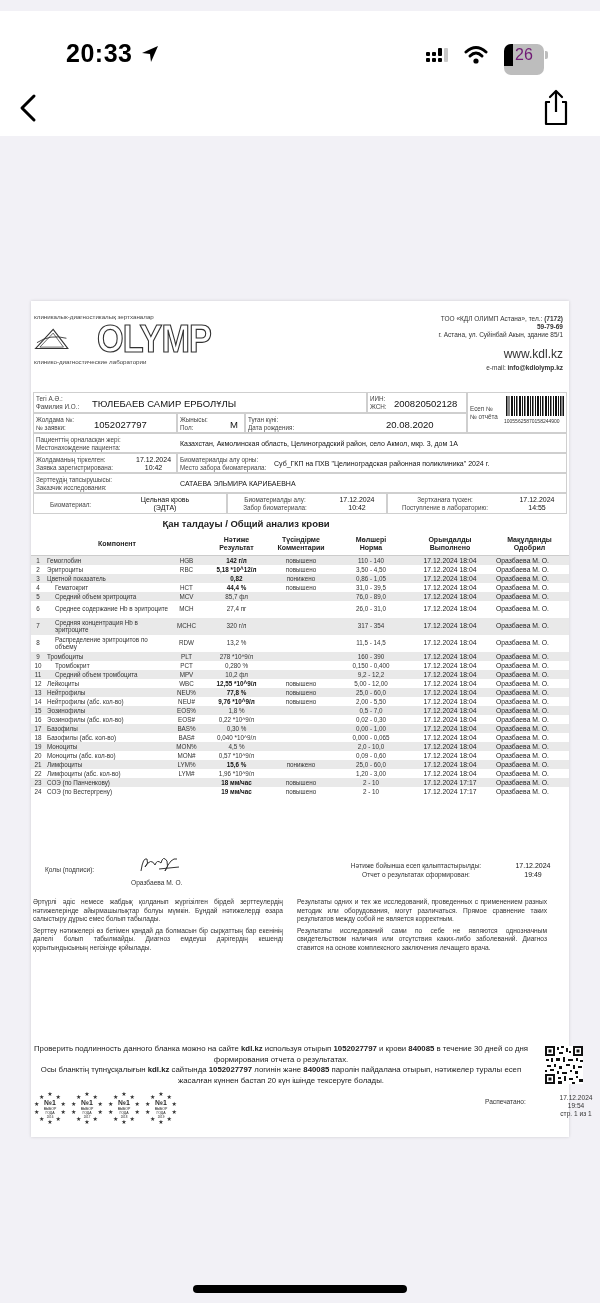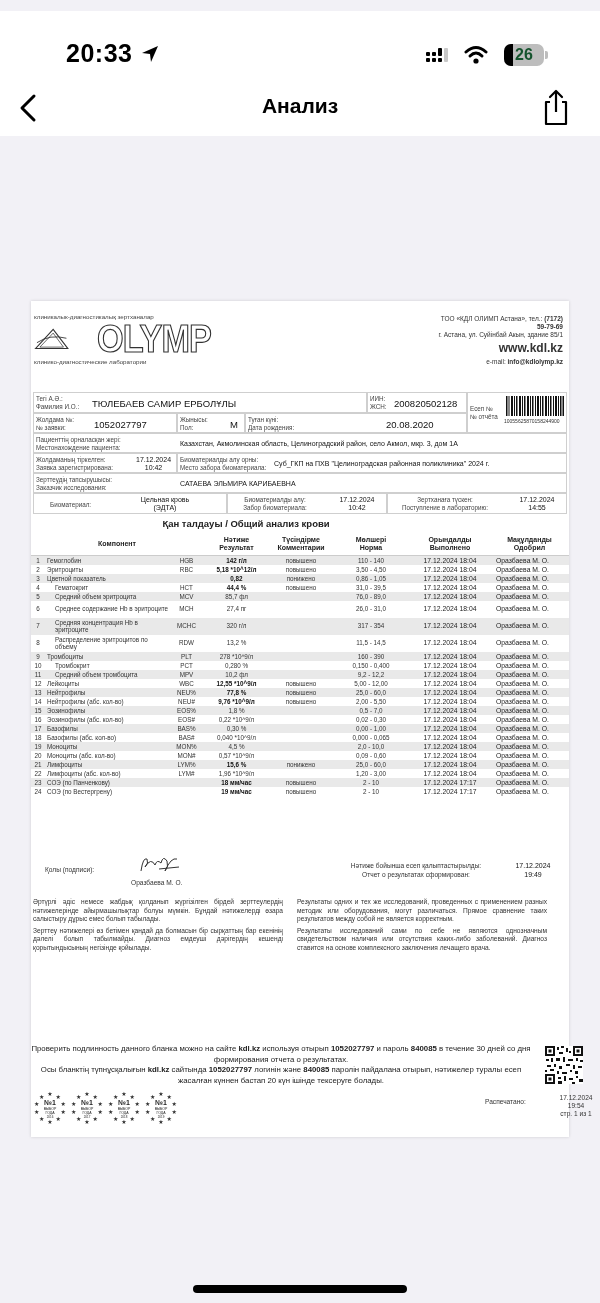--- a/index.html
+++ b/index.html
@@ -4,40 +4,40 @@
 <style>
   * { box-sizing: border-box; margin: 0; padding: 0; }
   html, body { width: 600px; height: 1303px; overflow: hidden; }
   body { background: #f2f1f6; font-family: "Liberation Sans", sans-serif; color: #000; position: relative; }
 
   .status-bar { position: absolute; top: 0; left: 0; width: 600px; height: 80px; background: #fff; margin-top: 11px; }
   .status-time { position: absolute; left: 66px; top: 28px; font-size: 25px; font-weight: bold; letter-spacing: 0.5px; }
   .loc-arrow { position: absolute; left: 140px; top: 33px; width: 20px; height: 20px; }
   .signal { position: absolute; left: 426px; top: 37px; width: 24px; height: 16px; }
   .wifi { position: absolute; left: 464px; top: 34px; width: 24px; height: 20px; }
-  .battery { position: absolute; left: 504px; top: 33px; width: 40px; height: 22px; border-radius: 7px; background: #bdbdbd; color: #14532d; font-size: 16px; font-weight: bold; text-align: center; line-height: 22px; overflow: hidden; }
+  .battery { position: absolute; left: 504px; top: 33px; width: 40px; height: 31px; border-radius: 7px; background: #bdbdbd; color: #701a75; font-size: 16px; font-weight: normal; text-align: center; line-height: 22px; overflow: hidden; }
   .battery .fill { position: absolute; left: 0; top: 0; width: 9px; height: 22px; background: #000; }
   .battery span { position: relative; }
   .battery-tip { position: absolute; left: 545px; top: 40px; width: 3px; height: 8px; background: #bdbdbd; border-radius: 0 2px 2px 0; }
 
   .nav-bar { position: absolute; top: 80px; left: 0; width: 600px; height: 56px; background: #fff; }
   .back-btn { position: absolute; left: 12px; top: 10px; width: 36px; height: 36px; cursor: pointer; }
   .nav-title { position: absolute; left: 0; right: 0; top: 14px; text-align: center; font-size: 21px; font-weight: 600; }
   .share-btn { position: absolute; left: 538px; top: 8px; width: 36px; height: 40px; cursor: pointer; }
 
   .doc { position: absolute; left: 31px; top: 301px; width: 538px; height: 836px; background: #fff; box-shadow: 0 0 3px rgba(0,0,0,0.15); font-family: "Liberation Sans", sans-serif; color: #222; }
 
   .logo { position: absolute; left: 3px; top: 12px; width: 190px; }
   .logo-top, .logo-bot { font-size: 6.2px; color: #444; white-space: nowrap; }
   .logo-mark { display: flex; align-items: center; height: 36px; margin: 1px 0; gap: 24px; }
   .logo-word { font-size: 38px; font-weight: bold; color: #fff; -webkit-text-stroke: 1.2px #333; letter-spacing: -1px; font-family: "Liberation Sans Narrow", "Liberation Sans", sans-serif; transform: scaleX(0.9); transform-origin: left; margin-left: 4px; line-height: 36px; }
 
   .company { position: absolute; right: 6px; top: 14px; text-align: right; font-size: 6.5px; color: #333; line-height: 8px; }
   .company b { font-weight: bold; }
-  .company .web { font-size: 12px; font-weight: bold; line-height: 16px; margin-top: 1px; }
+  .company .web { font-size: 12px; font-weight: normal; line-height: 16px; margin-top: 7px; }
   .company .email { font-size: 6.5px; margin-top: 2px; }
 
   .lbl { font-size: 6.3px; color: #444; line-height: 7.5px; }
   .cell { position: absolute; border: 0.6px solid #cfcfcf; }
   .b { font-weight: normal; color: #111; }
 
   .section-title { position: absolute; left: 0; width: 430px; top: 217px; text-align: center; font-size: 9.5px; font-weight: bold; color: #222; }
 
   table.res { position: absolute; left: 0; top: 232px; width: 538px; border-collapse: collapse; font-size: 6.3px; color: #333; }
   table.res th { font-size: 7px; font-weight: bold; color: #222; border-bottom: 0.6px solid #ccc; height: 22px; line-height: 8px; text-align: center; }
@@ -96,21 +96,20 @@
     <div class="fill"></div>
     <span>26</span>
   </div>
   <div class="battery-tip"></div>
 </div>
 
 <div class="nav-bar">
   <svg class="back-btn" viewBox="0 0 36 36">
     <path d="M22 6 L10 18 L22 30" stroke="#000" stroke-width="3" fill="none" stroke-linecap="round" stroke-linejoin="round"></path>
   </svg>
-  <div class="nav-title">Анализ</div>
   <svg class="share-btn" viewBox="0 0 36 40">
     <path d="M12 14 H8 V36 H28 V14 H24" stroke="#000" stroke-width="2.2" fill="none" stroke-linejoin="round"></path>
     <path d="M18 24 V3" stroke="#000" stroke-width="2.2"></path>
     <path d="M12 9 L18 3 L24 9" stroke="#000" stroke-width="2.2" fill="none" stroke-linecap="round" stroke-linejoin="round"></path>
   </svg>
 </div>
 
 <div class="doc">
 
   <div class="logo">
@@ -560,21 +559,21 @@
       <p>Әртүрлі әдіс немесе жабдық қолданып жүргізілген бірдей зерттеулердің нәтижелерінде айырмашылықтар болуы мүмкін. Бұндай нәтижелерді өзара салыстыру дұрыс емес болып табылады.</p>
       <p>Зерттеу нәтижелері өз бетімен қандай да болмасын бір сырқаттың бар екенінің дәлелі болып табылмайды. Диагноз емдеуші дәрігердің кешенді қорытындысының негізінде қойылады.</p>
     </div>
     <div class="col" style="left:266px;top:0;">
       <p>Результаты одних и тех же исследований, проведенных с применением разных методик или оборудования, могут различаться. Прямое сравнение таких результатов между собой не является корректным.</p>
       <p>Результаты исследований сами по себе не являются однозначным свидетельством наличия или отсутствия каких-либо заболеваний. Диагноз ставится на основе комплексного заключения лечащего врача.</p>
     </div>
   </div>
 
   <div class="verify">
-    <div><span>Проверить подлинность данного бланка можно на сайте </span><b>kdl.kz</b><span> используя отырып </span><b>1052027797</b><span> и пароль </span><b>840085</b><span> в течение 30 дней со дня формирования отчета о результатах.</span></div>
+    <div><span>Проверить подлинность данного бланка можно на сайте </span><b>kdl.kz</b><span> используя отырып </span><b>1052027797</b><span> и крови </span><b>840085</b><span> в течение 30 дней со дня формирования отчета о результатах.</span></div>
     <div><span>Осы бланктің түпнұсқалығын </span><b>kdl.kz</b><span> сайтында </span><b>1052027797</b><span> логинін және </span><b>840085</b><span> паролін пайдалана отырып, нәтижелер туралы есеп жасалған күннен бастап 20 күн ішінде тексеруге болады.</span></div>
   </div>
 
   <svg class="qr" viewBox="0 0 38 38">
     <rect width="38" height="38" fill="#fff"></rect>
     <g fill="#111">
       <rect x="0" y="0" width="10" height="10"></rect>
         <rect x="2" y="2" width="6" height="6" fill="#fff"></rect>
         <rect x="3.5" y="3.5" width="3" height="3"></rect>
       <rect x="28" y="0" width="10" height="10"></rect>

